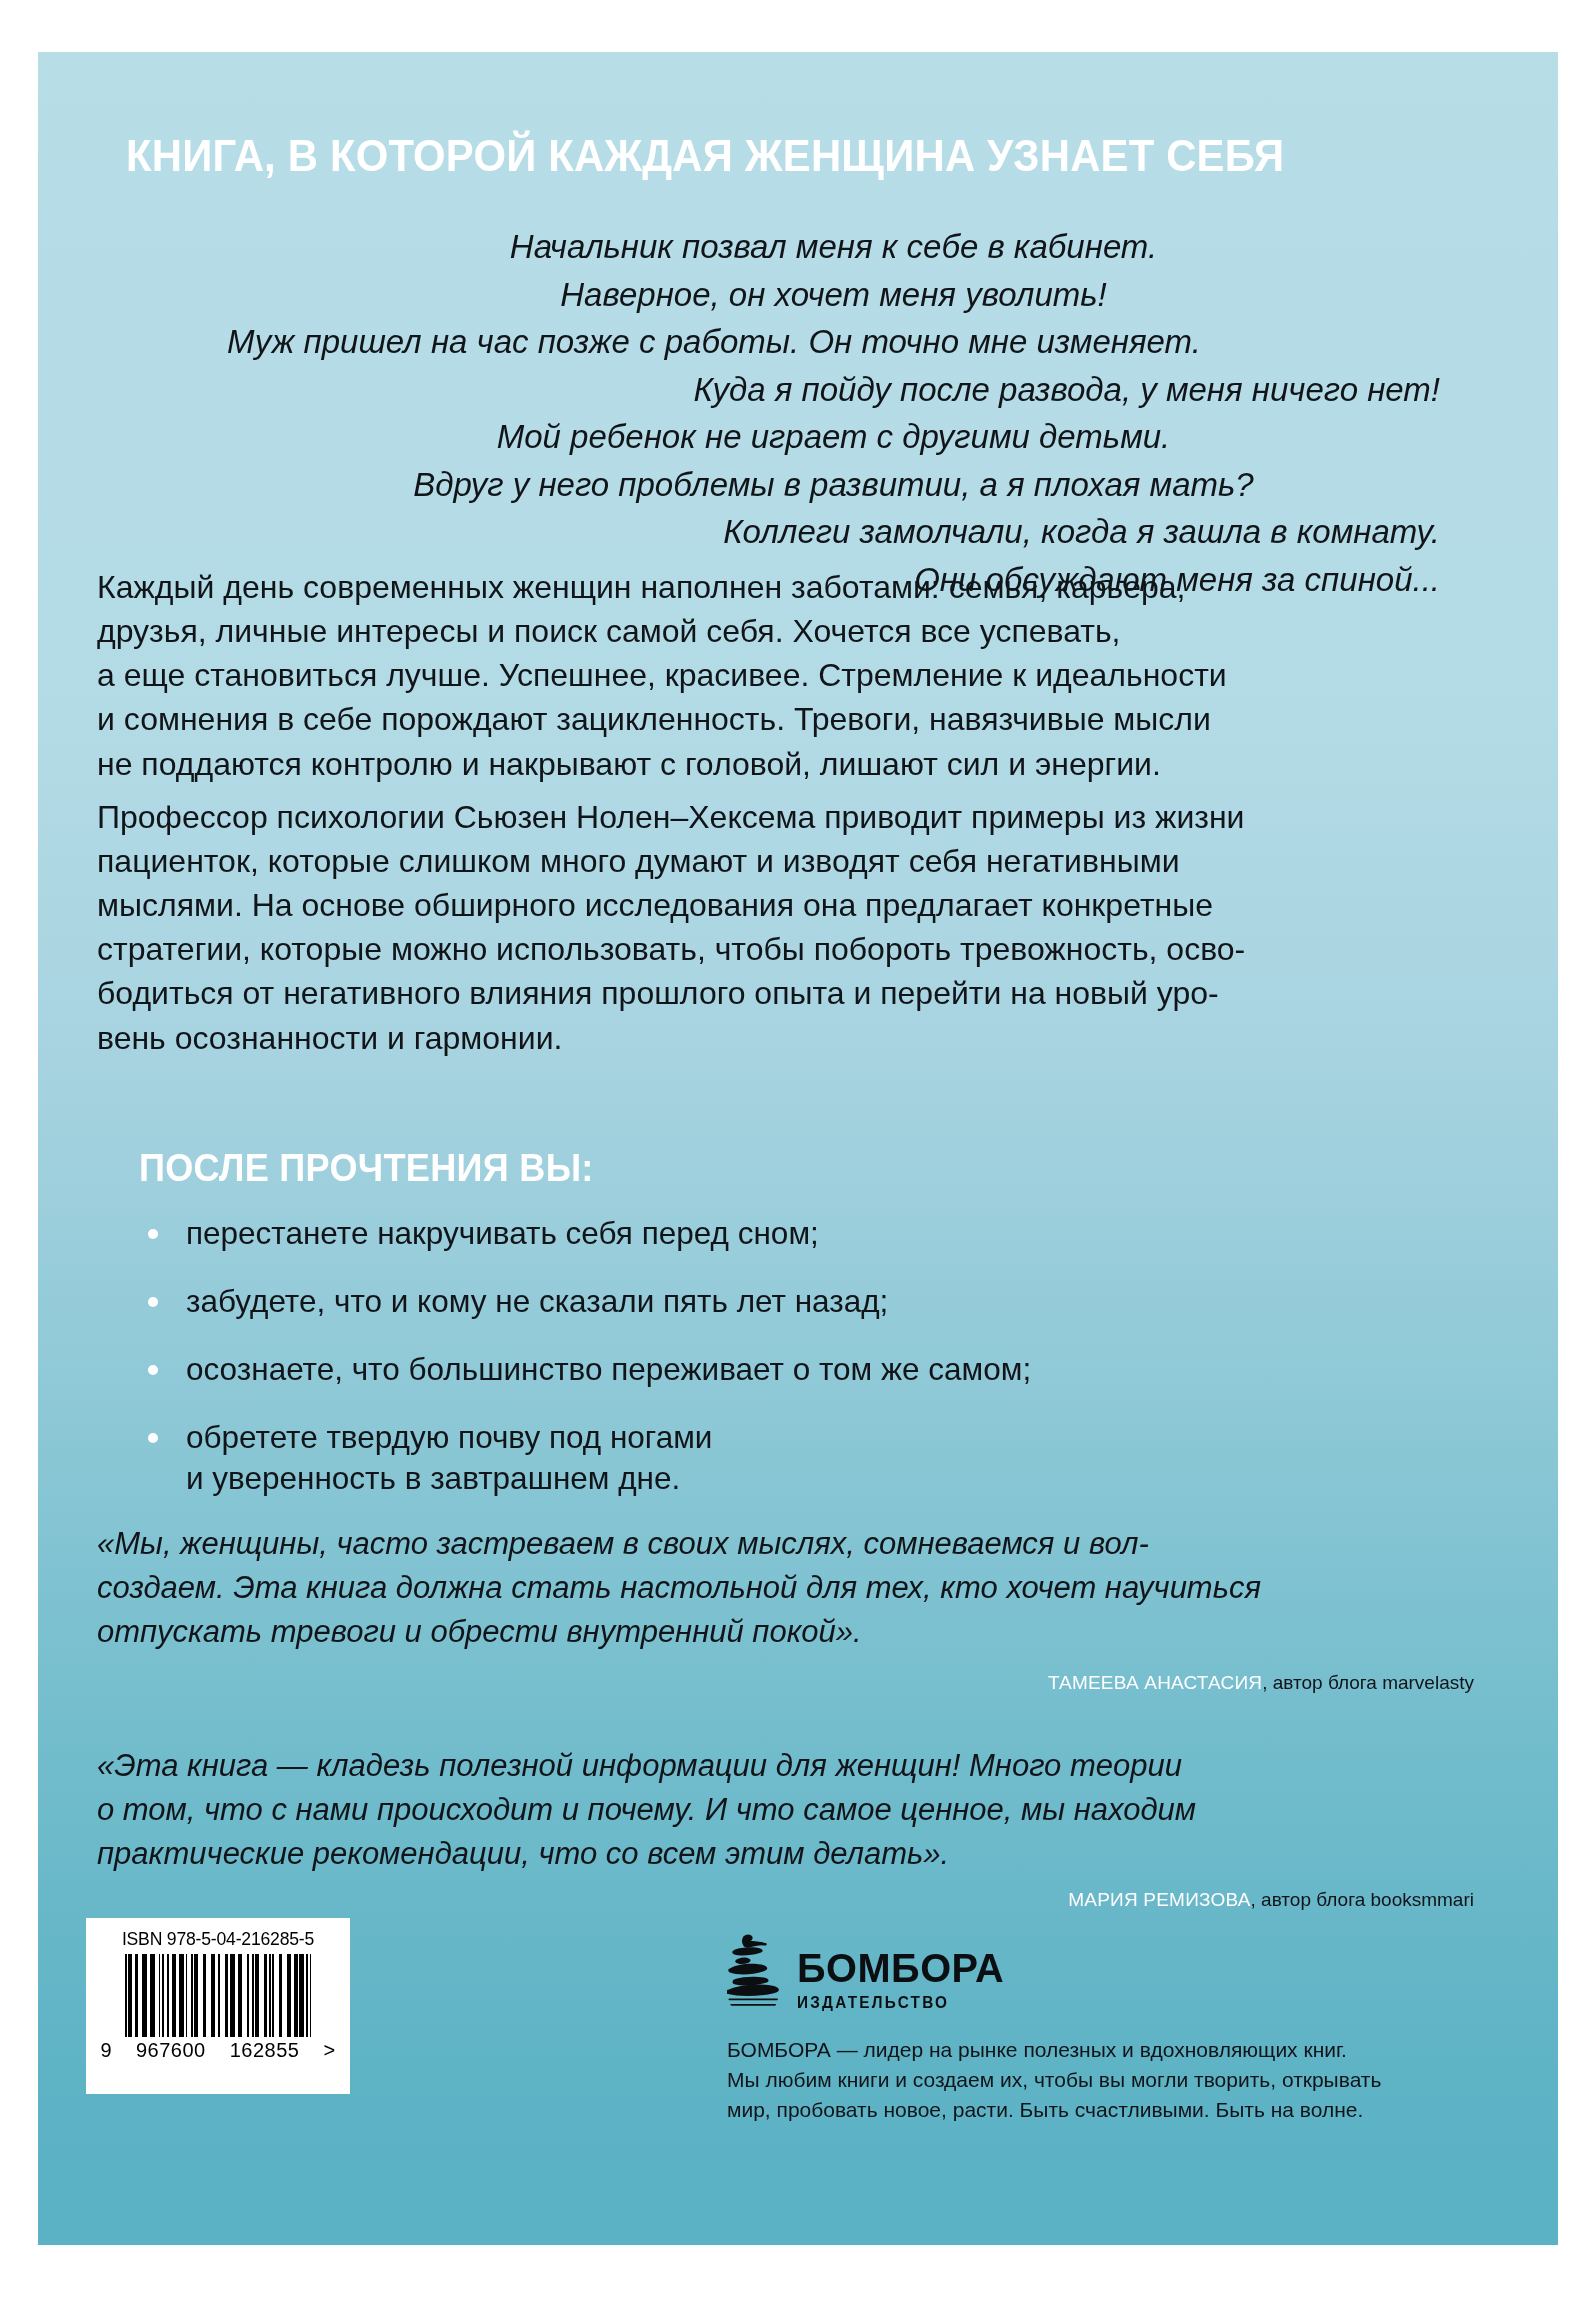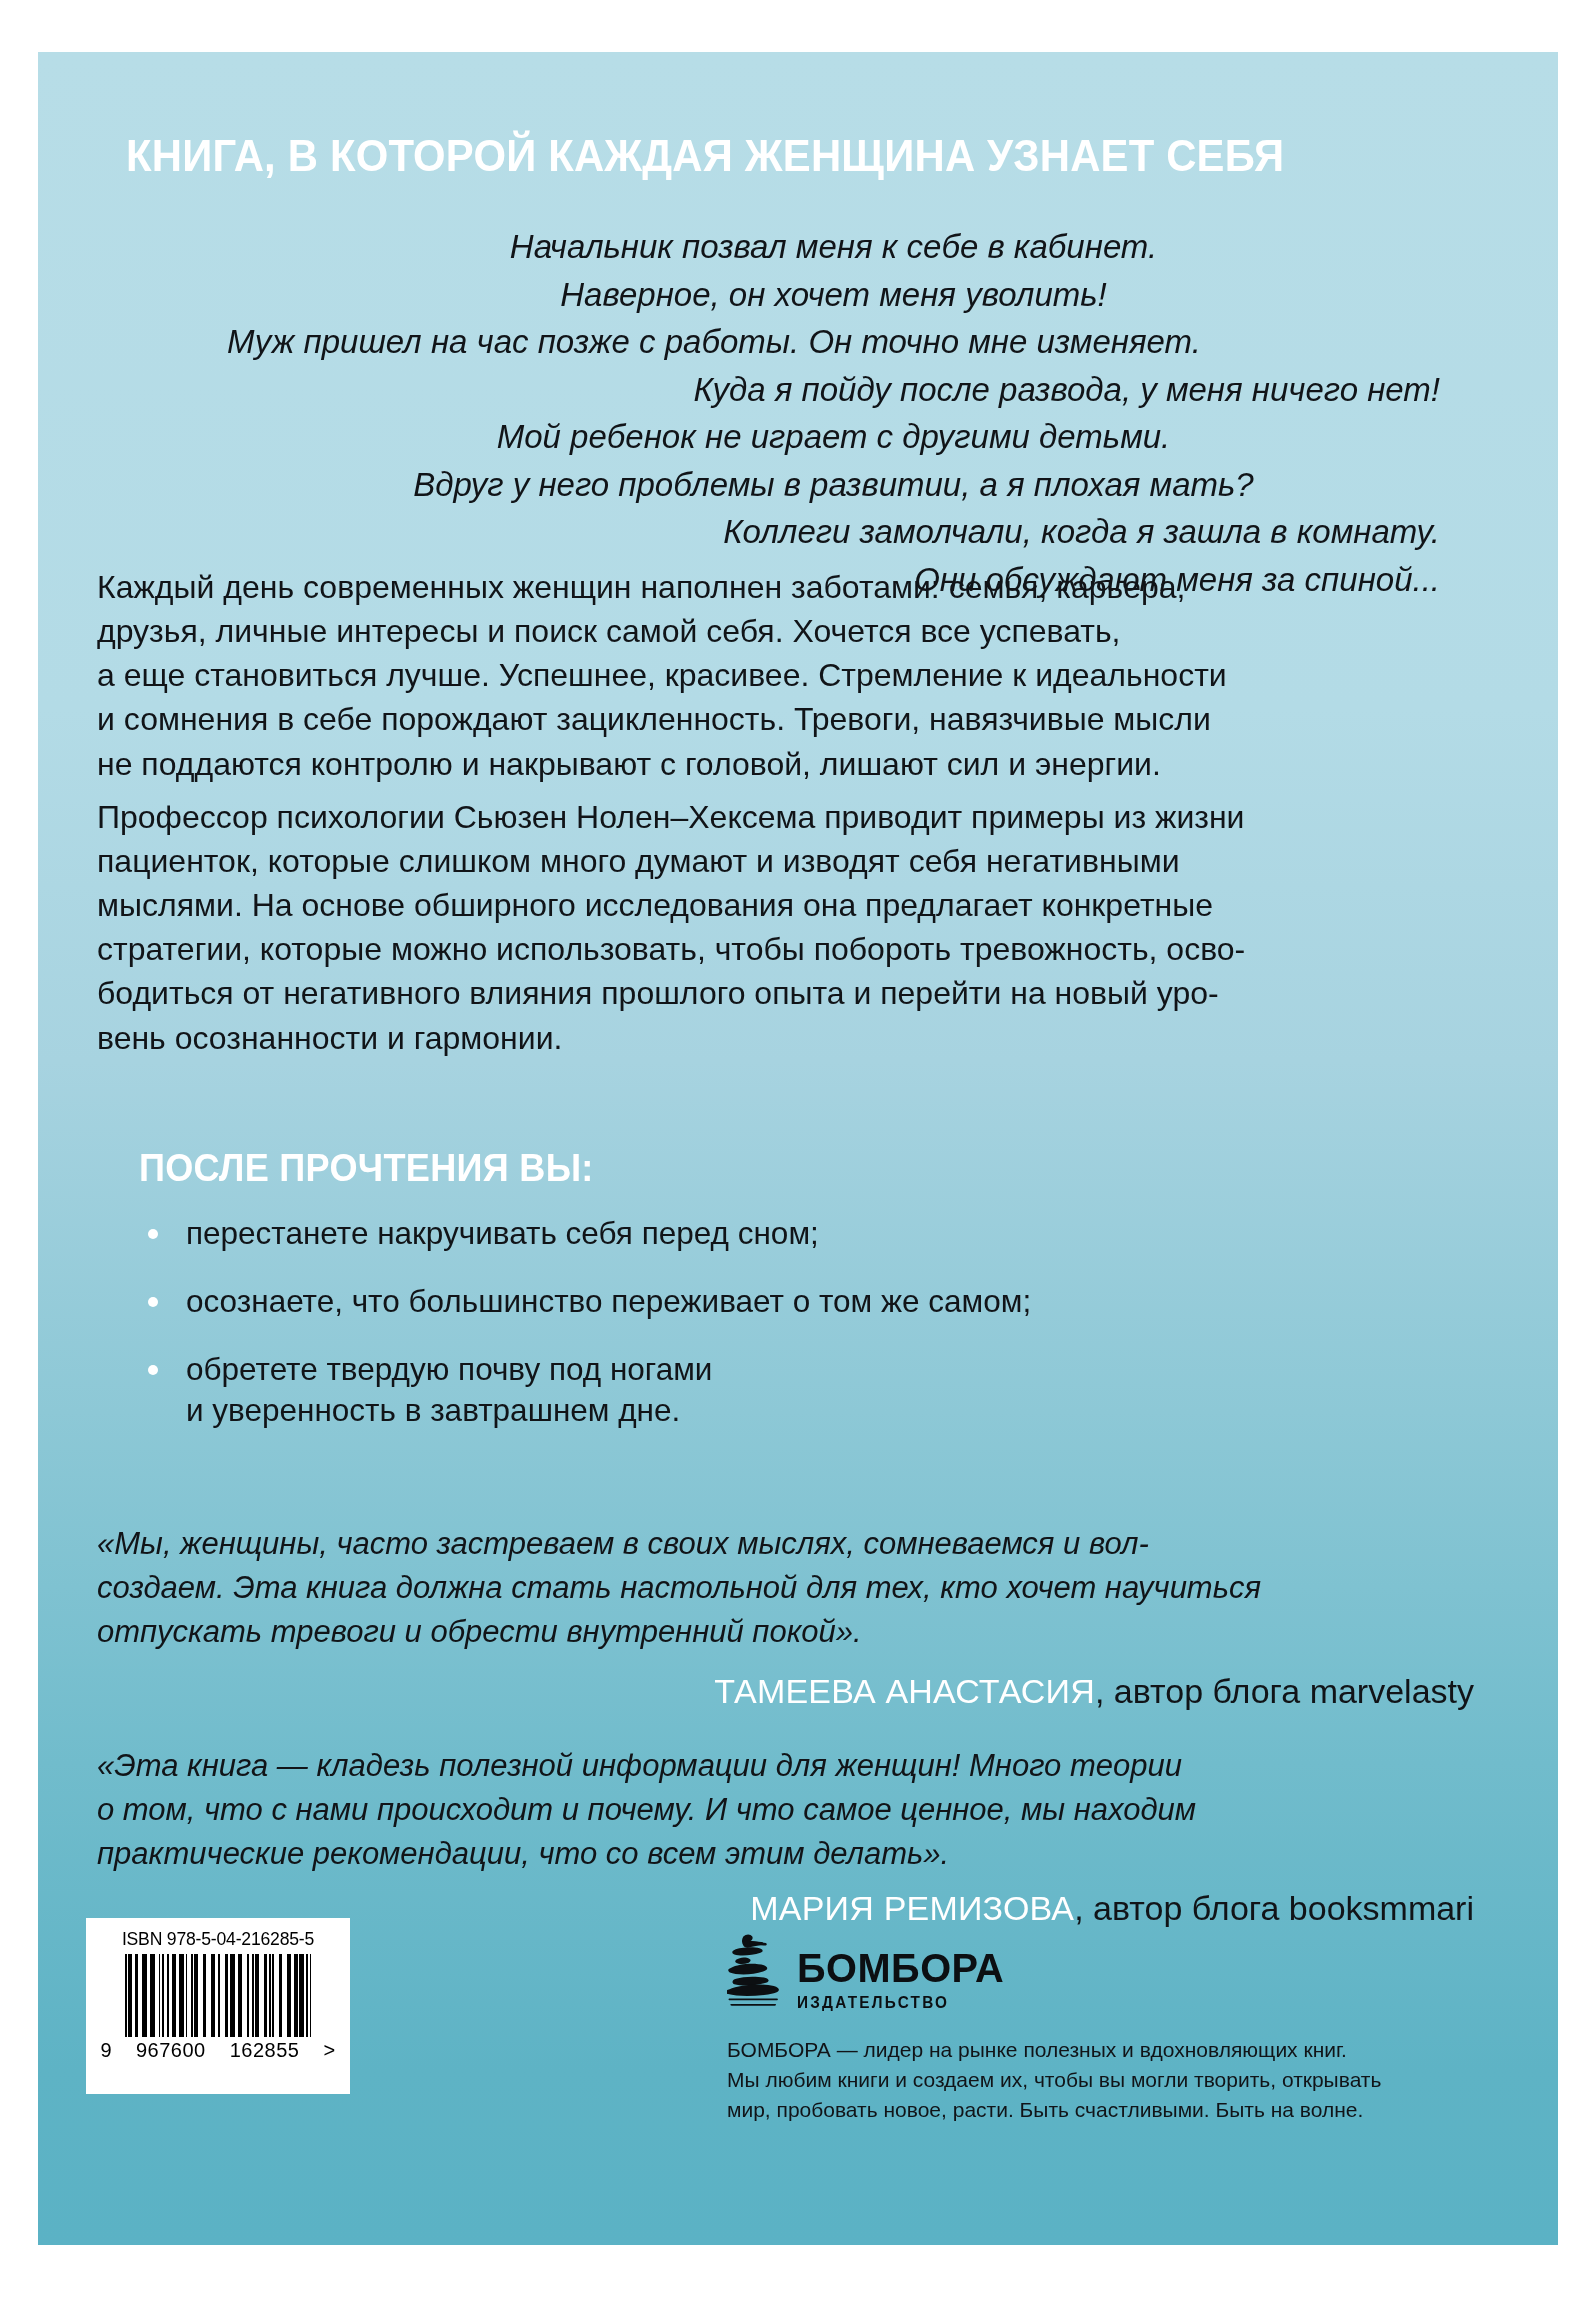--- a/index.html
+++ b/index.html
@@ -134,21 +134,21 @@
   }
   .testimonial .ln { display: block; white-space: nowrap; }
   #testimonial-1 { top: 1470px; }
   #testimonial-2 { top: 1692px; }
 
   .attribution {
     position: absolute;
     width: 1377px;
     left: 59px;
     text-align: right;
-    font-size: 34px;
+    font-size: 19px;
     white-space: nowrap;
   }
   .attribution .who {
     color: #ffffff;
     font-weight: 400;
     letter-spacing: 0.2px;
   }
   .attribution .role {
     color: #111418;
   }
@@ -283,20 +283,24 @@
       <span class="ln">бодиться от негативного влияния прошлого опыта и перейти на новый уро-</span>
       <span class="ln">вень осознанности и гармонии.</span>
     </p>
   </div>
 
   <div class="promise-title">ПОСЛЕ ПРОЧТЕНИЯ ВЫ:</div>
   <ul class="promise-list">
     <li>
       <span class="dot"></span>
       <span class="ln">перестанете накручивать себя перед сном;</span>
+    </li>
+    <li>
+      <span class="dot"></span>
+      <span class="ln">забудете, что и кому не сказали пять лет назад;</span>
     </li>
     <li>
       <span class="dot"></span>
       <span class="ln">осознаете, что большинство переживает о том же самом;</span>
     </li>
     <li>
       <span class="dot"></span>
       <span class="ln">обретете твердую почву под ногами</span>
       <span class="ln">и уверенность в завтрашнем дне.</span>
     </li>

